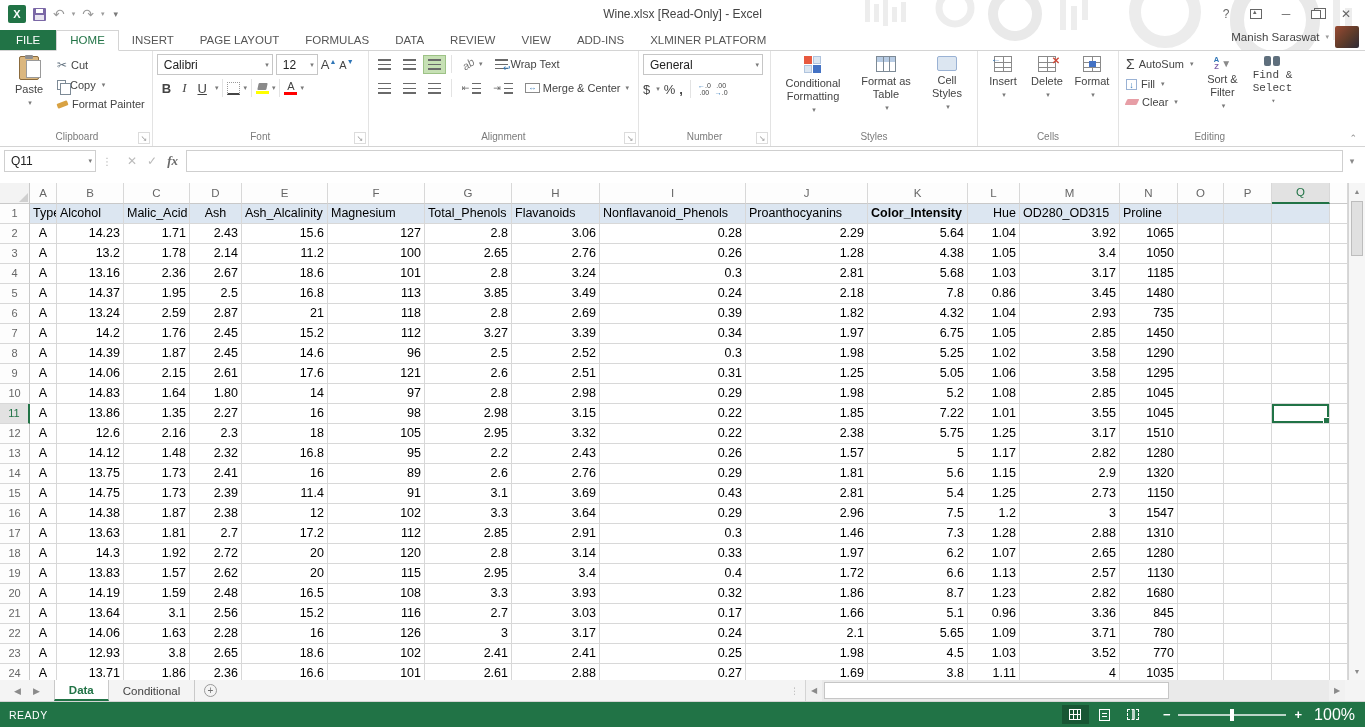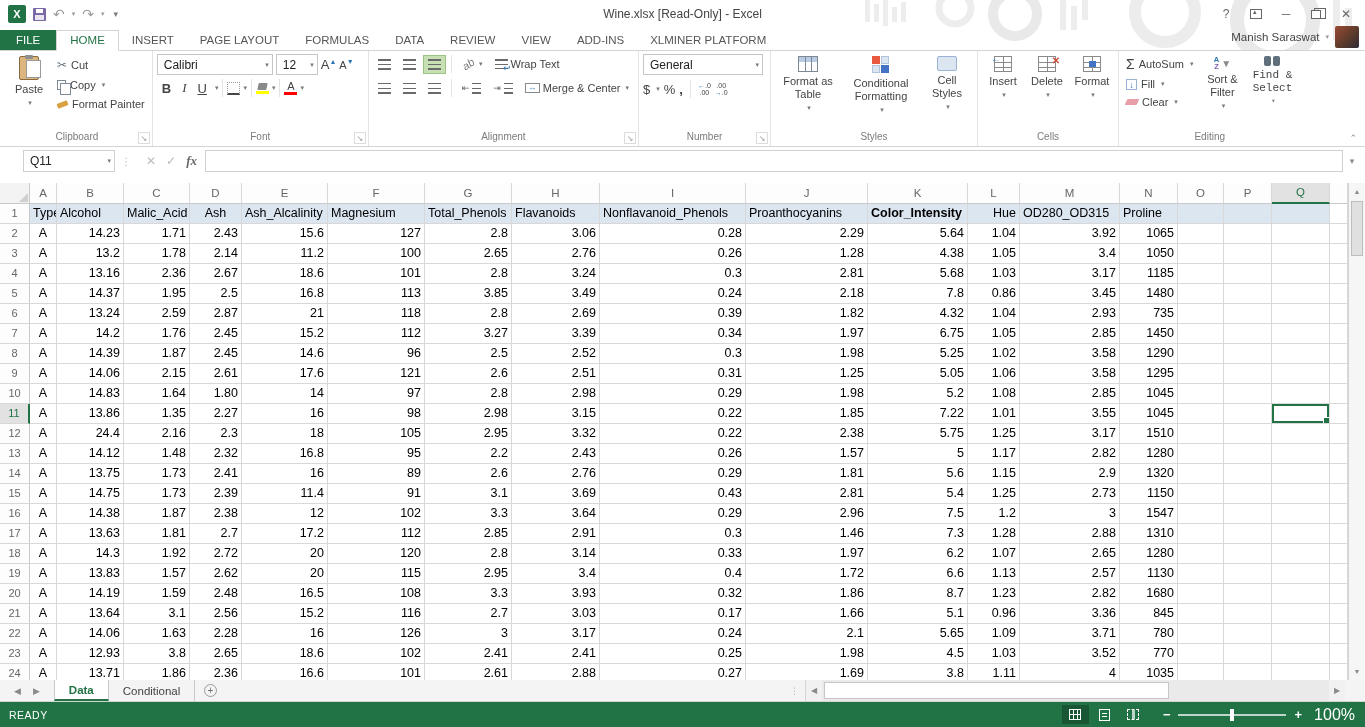--- a/index.html
+++ b/index.html
@@ -113,21 +113,21 @@
   .sigma { font-size:14px; color:#444; }
   .fill-dn { width:11px; height:11px; border:1px solid #9ab2d4; color:#2e75b6; font-size:9px; line-height:10px; text-align:center; }
   .eraser { width:12px; height:6px; background:#e79ea6; transform:skewX(-25deg); border-radius:1px; }
   .az-ic { display:flex; flex-direction:column; font-size:7.5px; font-weight:bold; line-height:7px; }
   .az-ic .a { color:#2e75b6; } .az-ic .z { color:#7c5fa8; }
   .funnel { color:#8a8a8a; font-size:10px; }
   .binoc { width:16px; height:10px; display:flex; gap:2px; }
   .binoc i { flex:1; background:#5f6f7d; border-radius:2px; }
 
   
-  .fbar { height:36px; display:flex; align-items:center; padding:0 4px 8px 23px; background:#fff; }
+  .fbar { height:36px; display:flex; align-items:center; padding:0 4px 8px 4px; background:#fff; }
   .namebox { width:92px; height:22px; border:1px solid #cfcfcf; display:flex; align-items:center; font-size:12px; color:#222; padding-left:6px; background:#fff; }
   .namebox .dd { margin-left:auto; margin-right:3px; }
   .fdots { color:#b5b5b5; font-size:10px; margin:0 6px; letter-spacing:1px; }
   .fx-btns { display:flex; align-items:center; gap:10px; padding:0 8px; }
   .fx-x, .fx-ok { color:#bbb; font-size:12px; }
   .fx-fx { font-family:"Liberation Serif", serif; font-style:italic; font-weight:bold; color:#6a6a6a; font-size:13px; }
   .finput { flex:1; height:22px; border:1px solid #cfcfcf; background:#fff; font-size:12px; padding:0 4px; color:#222; }
   .fexp { width:18px; text-align:center; color:#8a8a8a; font-size:9px; }
 
   
@@ -396,33 +396,33 @@
           <span class="dec"><b>←</b>.0<br>.00</span>
           <span class="dec">.00<br><b>→</b>.0</span>
         </div>
       </div>
       <div class="rgroup-label" style="margin-top:auto;">Number</div>
       <div class="launcher">↘</div>
     </div>
 
     <div class="rgroup">
       <div class="rgroup-body">
-        <div class="bigbtn" style="width:66px;">
-          <span class="ic tbl-ic"></span>
-          <span>Format as Table</span>
-            <span class="dd">▾</span>
-        </div>
         <div class="bigbtn" style="width:76px;">
           <span class="ic cf-ic">
               <i></i>
               <i></i>
               <i></i>
               <i></i>
             </span>
           <span>Conditional Formatting</span>
+            <span class="dd">▾</span>
+        </div>
+        <div class="bigbtn" style="width:66px;">
+          <span class="ic tbl-ic"></span>
+          <span>Format as Table</span>
             <span class="dd">▾</span>
         </div>
         <div class="bigbtn" style="width:52px;">
           <span class="ic cs-ic"></span>
           <span>Cell Styles</span>
             <span class="dd">▾</span>
         </div>
       </div>
       <div class="rgroup-label">Styles</div>
     </div>
@@ -763,21 +763,21 @@
           <div class="scell a-right" style="width: 100px;">3.55</div>
           <div class="scell a-right" style="width: 58px;">1045</div>
           <div class="scell a-right" style="width: 46px;"></div>
           <div class="scell a-right" style="width: 48px;"></div>
           <div class="scell a-right selcell" style="width: 58px;"></div>
           <div class="scell" style="width: 18px;"></div>
         </div>
         <div class="srow">
           <div class="rowhead" style="width: 30px;">12</div>
           <div class="scell a-center" style="width: 27px;">A</div>
-          <div class="scell a-right" style="width: 67px;">24.4</div>
+          <div class="scell a-right" style="width: 67px;">12.6</div>
           <div class="scell a-right" style="width: 66px;">2.16</div>
           <div class="scell a-right" style="width: 52px;">2.3</div>
           <div class="scell a-right" style="width: 86px;">18</div>
           <div class="scell a-right" style="width: 97px;">105</div>
           <div class="scell a-right" style="width: 87px;">2.95</div>
           <div class="scell a-right" style="width: 88px;">3.32</div>
           <div class="scell a-right" style="width: 146px;">0.22</div>
           <div class="scell a-right" style="width: 122px;">2.38</div>
           <div class="scell a-right" style="width: 100px;">5.75</div>
           <div class="scell a-right" style="width: 52px;">1.25</div>

